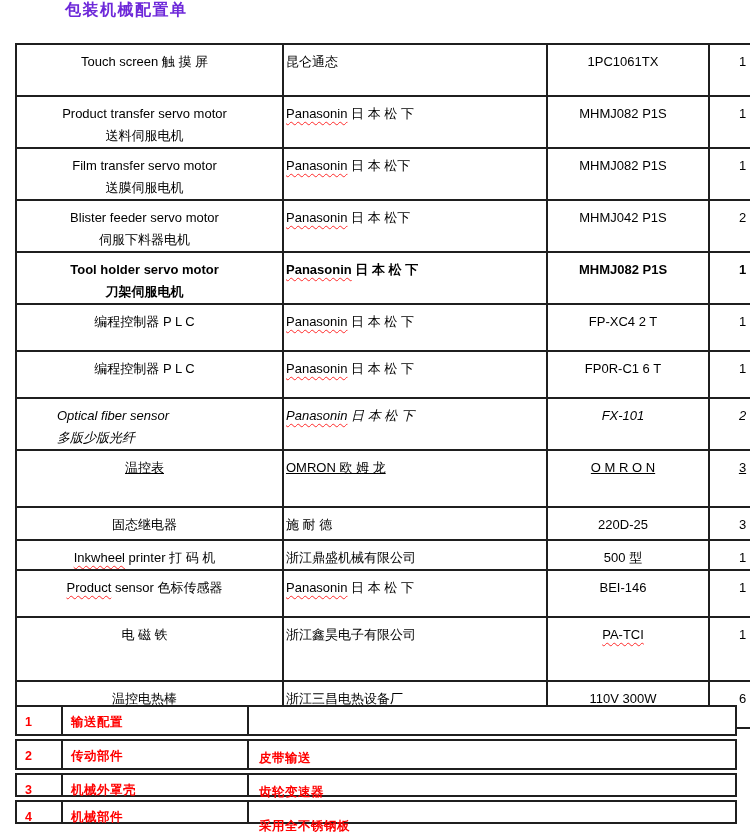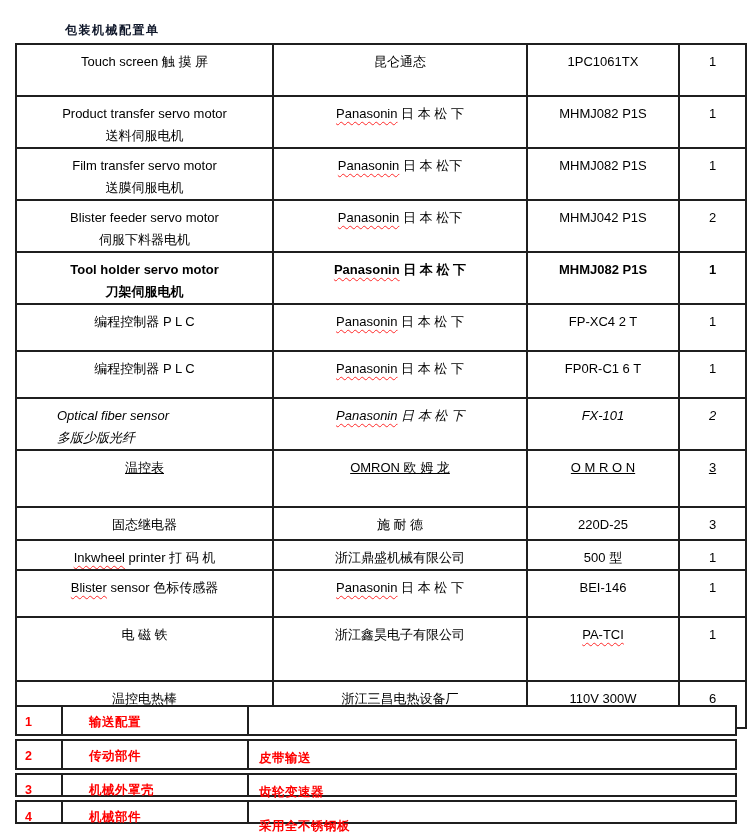--- a/index.html
+++ b/index.html
@@ -2,38 +2,38 @@
 <html><head>
 <meta charset="utf-8">
 <style>
   html,body{margin:0;padding:0;}
   body{
     width:750px;height:832px;position:relative;background:#ffffff;
     font-family:"Liberation Sans","DejaVu Sans",sans-serif;
     -webkit-font-smoothing:antialiased;
   }
   .page-title{
-    position:absolute;left:65px;top:22px;
-    color:#0f172a;font-size:12px;font-weight:bold;letter-spacing:1.5px;
+    position:absolute;left:65px;top:0;
+    color:#6d28d9;font-size:16px;font-weight:bold;letter-spacing:1.5px;
   }
   
   table.cfg{
     position:absolute;left:15px;top:43px;width:722px;
     border-collapse:collapse;table-layout:fixed;
   }
   table.cfg td{
     border:2px solid #1f1f1f;
     vertical-align:top;
-    padding:6px 2px 0 2px;
+    padding:6px 12px 0 2px;
     font-size:13px;color:#000;
     line-height:22px;
     overflow:hidden;
   }
   td.c-name{width:251px;text-align:center;}
-  td.c-brand{width:248px;text-align:center;}
+  td.c-brand{width:248px;}
   td.c-model{width:146px;text-align:center;}
   td.c-qty{width:61px;text-align:center;}
   .line{line-height:22px;}
   .line.left{text-align:left;padding-left:38px;}
   .squig{
     text-decoration:underline;
     text-decoration-style:wavy;
     text-decoration-color:#ff2a2a;
     text-decoration-thickness:1px;
     text-underline-offset:3px;
@@ -53,21 +53,21 @@
   .note-row .n-num{
     width:46px;flex:0 0 46px;
     border-right:2px solid #1f1f1f;
     align-self:stretch;
     padding:5px 0 0 8px;box-sizing:border-box;
   }
   .note-row .n-label{
     width:186px;flex:0 0 186px;
     border-right:2px solid #1f1f1f;
     align-self:stretch;
-    padding:5px 0 0 26px;box-sizing:border-box;
+    padding:5px 0 0 8px;box-sizing:border-box;
   }
   .note-row .n-desc{
     flex:1;padding:5px 0 0 10px;box-sizing:border-box;margin-top:36px;
   }
   .note-row span{
     color:#ff0000;font-weight:bold;font-size:12.5px;line-height:16px;
     letter-spacing:0.5px;
   }
   .note-row.tall{height:31px;}
   .note-row.short{height:24px;}
@@ -167,21 +167,21 @@
       <tr style="height: 30px;">
         <td class="c-name">
           <div class="line"><span class="squig">Inkwheel</span> printer 打 码 机</div>
         </td>
         <td class="c-brand">浙江鼎盛机械有限公司</td>
         <td class="c-model">500 型</td>
         <td class="c-qty">1</td>
       </tr>
       <tr style="height: 47px;">
         <td class="c-name">
-          <div class="line"><span class="squig">Blister</span> sensor 色标传感器</div>
+          <div class="line"><span class="squig">Product</span> sensor 色标传感器</div>
         </td>
         <td class="c-brand"><span class="squig">Panasonin</span> 日 本 松 下</td>
         <td class="c-model">BEI-146</td>
         <td class="c-qty">1</td>
       </tr>
       <tr style="height: 64px;">
         <td class="c-name">
           <div class="line">电 磁 铁</div>
         </td>
         <td class="c-brand">浙江鑫昊电子有限公司</td>

